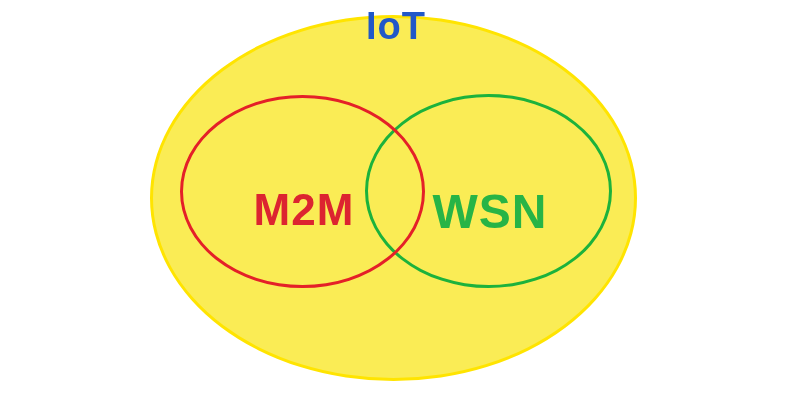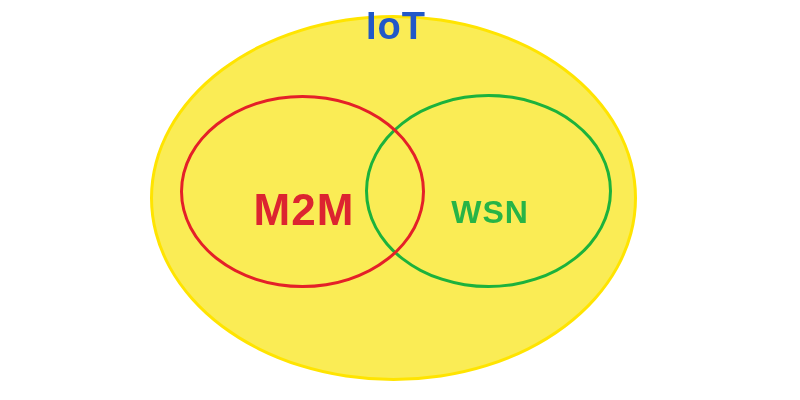--- a/index.html
+++ b/index.html
@@ -63,21 +63,21 @@
   }
   .m2m-label {
     left: 304px;
     top: 210px;
     font-size: 44px;
     color: #DC2430;
   }
   .wsn-label {
     left: 490px;
     top: 212px;
-    font-size: 32px;
+    font-size: 48px;
     color: #27B446;
   }
 </style>
 </head>
 <body>
 
 <div class="canvas">
 
   <div class="outer-ellipse"></div>
 

